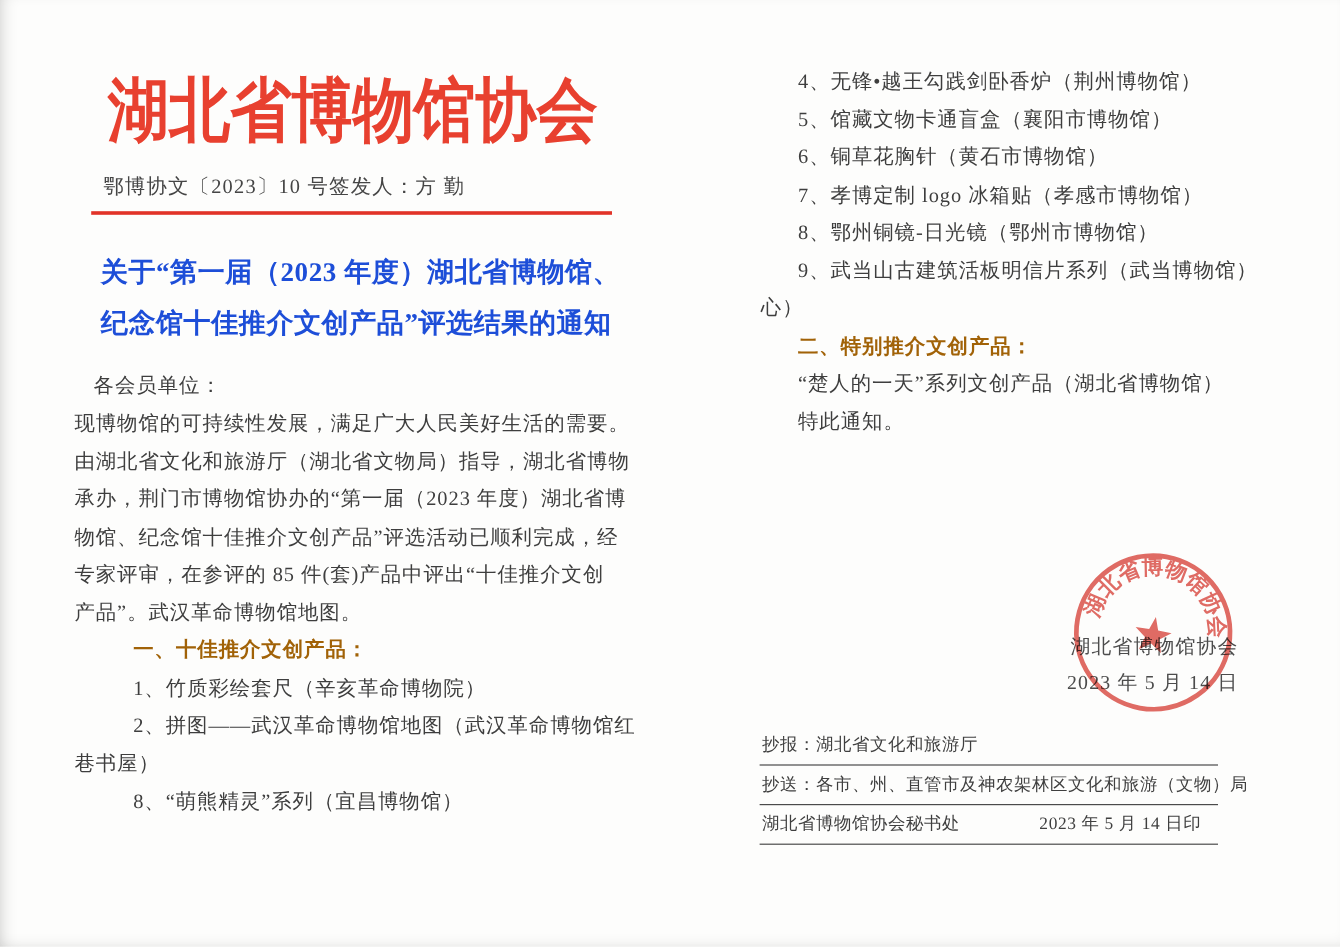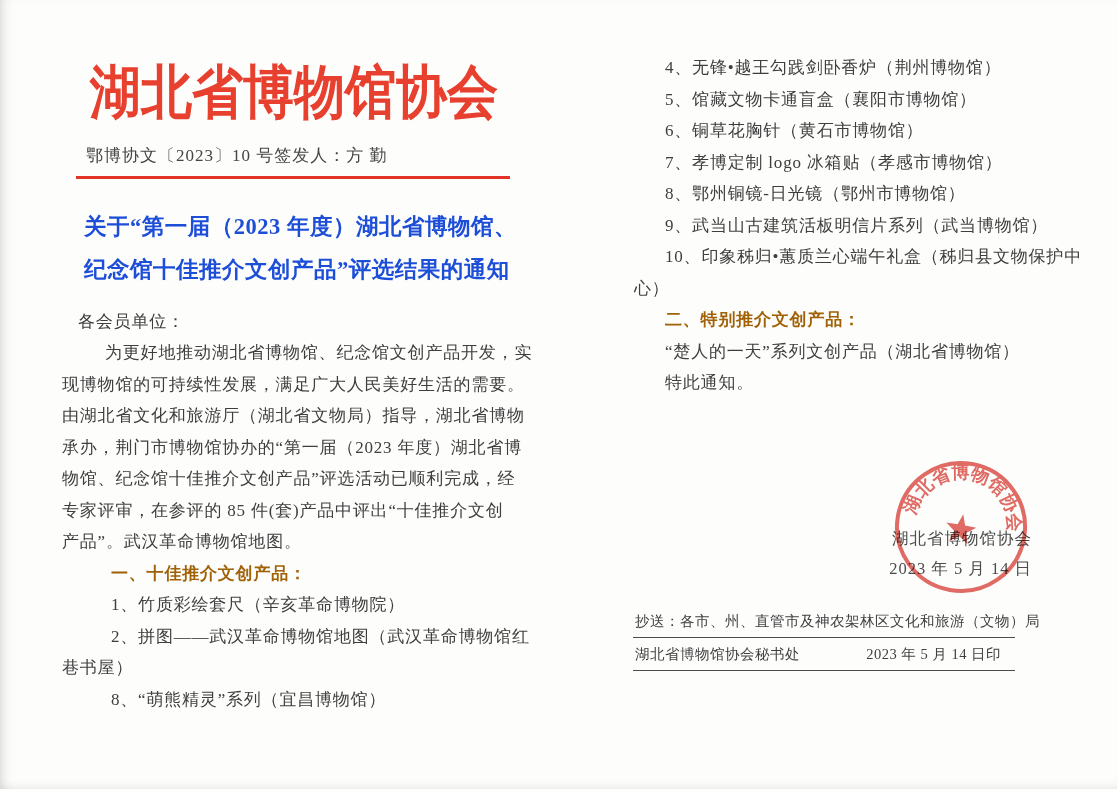--- a/index.html
+++ b/index.html
@@ -82,21 +82,20 @@
     <div class="red-rule"></div>
 
     <div class="doc-title">
       <div>关于“第一届（2023 年度）湖北省博物馆、</div>
       <div>纪念馆十佳推介文创产品”评选结果的通知</div>
     </div>
 
     <div class="salutation">各会员单位：</div>
 
     <div>
-      <div class="bline ind2">为更好地推动湖北省博物馆、纪念馆文创产品开发，实</div>
       <div class="bline">现博物馆的可持续性发展，满足广大人民美好生活的需要。</div>
       <div class="bline">由湖北省文化和旅游厅（湖北省文物局）指导，湖北省博物</div>
       <div class="bline">承办，荆门市博物馆协办的“第一届（2023 年度）湖北省博</div>
       <div class="bline">物馆、纪念馆十佳推介文创产品”评选活动已顺利完成，经</div>
       <div class="bline">专家评审，在参评的 85 件(套)产品中评出“十佳推介文创</div>
       <div class="bline">产品”。武汉革命博物馆地图。</div>
     </div>
 
     <div class="bline indL bold">一、十佳推介文创产品：</div>
 
@@ -109,21 +108,20 @@
   </div>
 
   <div class="right-col">
     <div>
       <div class="rline indR">4、无锋•越王勾践剑卧香炉（荆州博物馆）</div>
       <div class="rline indR">5、馆藏文物卡通盲盒（襄阳市博物馆）</div>
       <div class="rline indR">6、铜草花胸针（黄石市博物馆）</div>
       <div class="rline indR">7、孝博定制 logo 冰箱贴（孝感市博物馆）</div>
       <div class="rline indR">8、鄂州铜镜-日光镜（鄂州市博物馆）</div>
       <div class="rline indR">9、武当山古建筑活板明信片系列（武当博物馆）</div>
-      <div class="rline indR">10、印象秭归•蕙质兰心端午礼盒（秭归县文物保护中</div>
       <div class="rline">心）</div>
     </div>
 
     <div class="rline indR bold">二、特别推介文创产品：</div>
     <div class="rline indR">“楚人的一天”系列文创产品（湖北省博物馆）</div>
     <div class="rline indR">特此通知。</div>
   </div>
 
   <div class="signature">
     <div>湖北省博物馆协会</div>
@@ -133,20 +131,21 @@
   <svg class="stamp" viewBox="0 0 150 150">
     <circle cx="75" cy="75" r="64" fill="none" stroke="#dd574f" stroke-width="4"></circle>
     <path id="sealArc" d="M 31.5,91 A 47,47 0 1 1 118.5,91" fill="none"></path>
     <text font-size="18" font-weight="bold" fill="#dd574f">
       <textPath href="#sealArc" startOffset="50%" text-anchor="middle">湖北省博物馆协会</textPath>
     </text>
     <polygon points="75,62 78.8,72.8 90.2,73.1 81.1,80 84.4,90.9 75,84.4 65.6,90.9 68.9,80 59.8,73.1 71.2,72.8" fill="#dd574f"></polygon>
   </svg>
 
   <div class="footer">
+    <div class="footer-row">抄报：湖北省文化和旅游厅</div>
     <div class="footer-row">抄送：各市、州、直管市及神农架林区文化和旅游（文物）局</div>
     <div class="footer-row last">
       <span>湖北省博物馆协会秘书处</span>
       <span class="footer-date">2023 年 5 月 14 日印</span>
     </div>
   </div>
 
 </div>
 
 </body></html>

